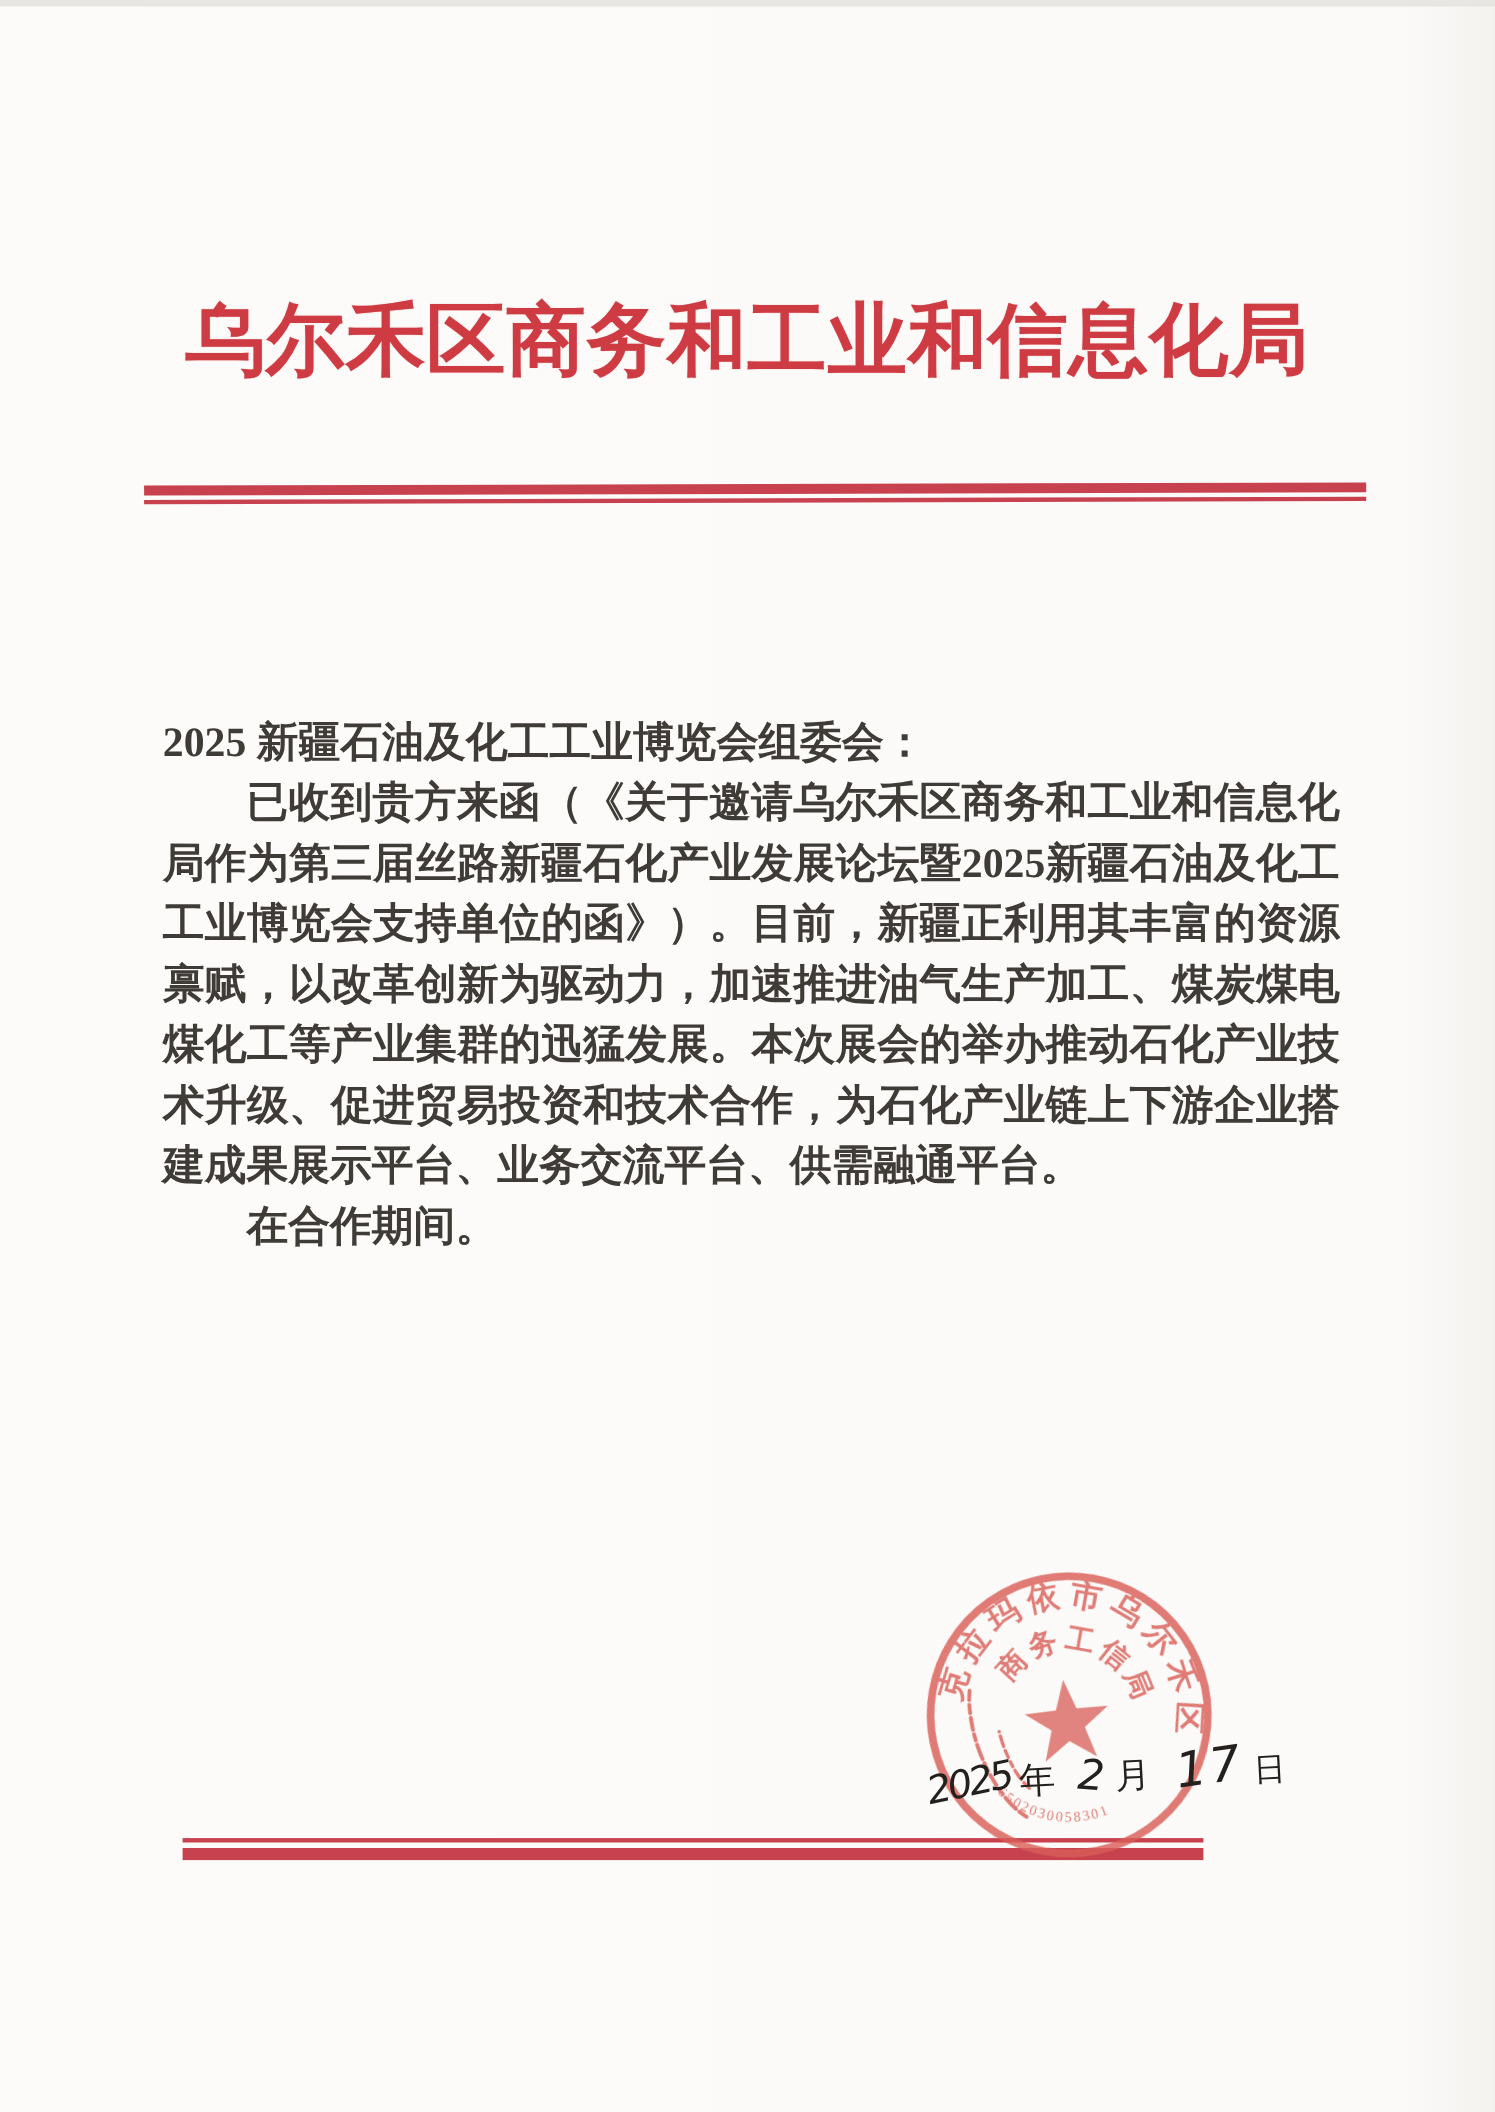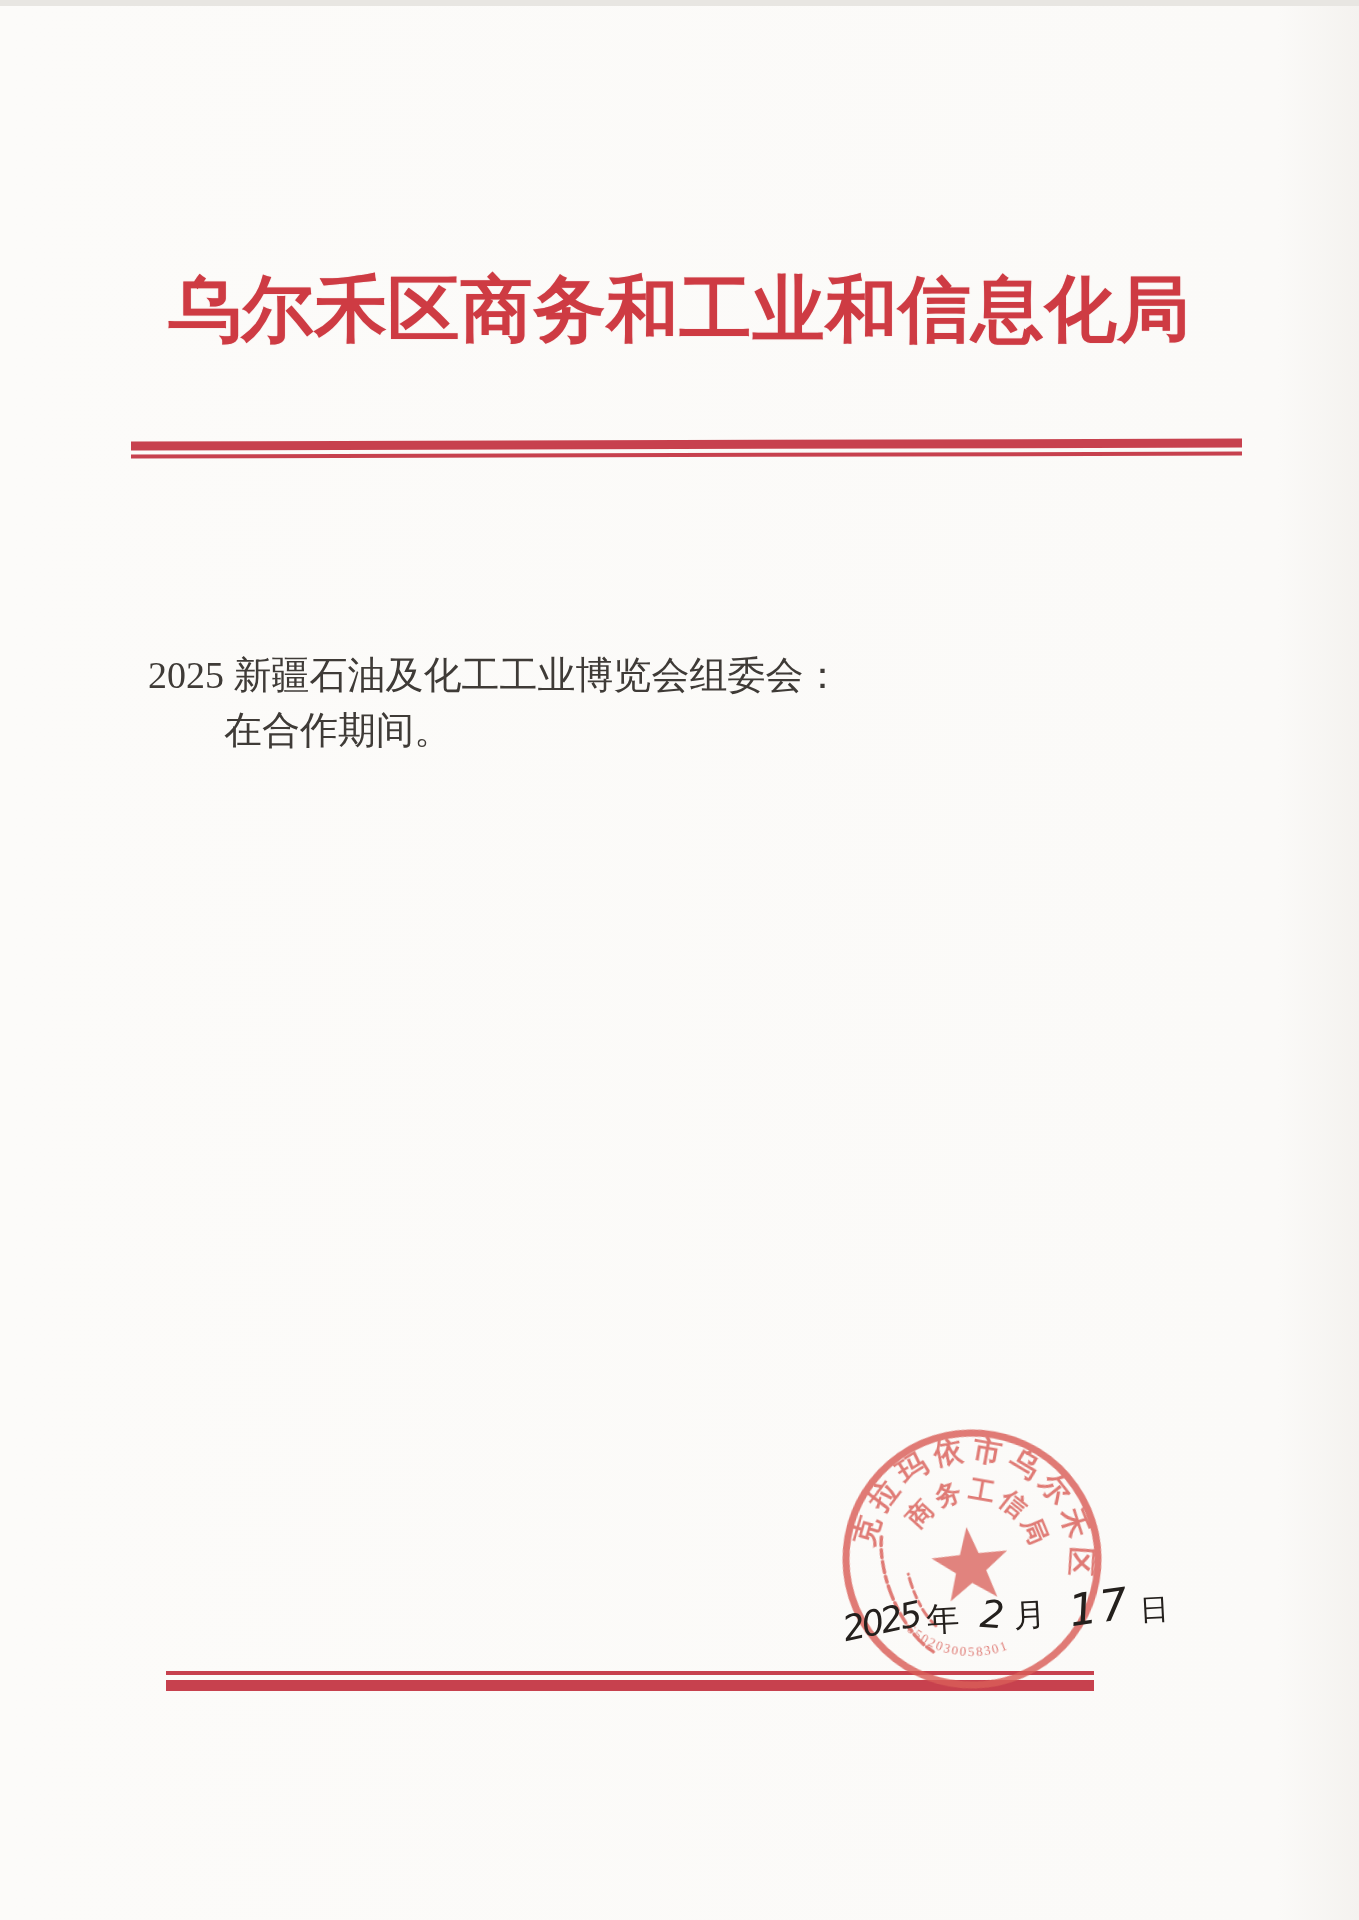--- a/index.html
+++ b/index.html
@@ -34,21 +34,21 @@
     font-weight:700;font-size:43px;line-height:57px;
     color:#1b1917;
   }
   
   .body-text{
     position:absolute;left:148px;top:642px;width:1070px;
     font-size:38px;line-height:55px;
     color:#3f3b37;
     text-align:justify;text-align-last:left;
   }
-  .body-text p{margin:0;}
+  .body-text p{margin:0;font-weight:bold;}
   .indent{text-indent:2em;}
   .closing{margin-top:55px;}
   
   .seal{
     position:absolute;left:832px;top:1413px;width:280px;height:280px;
     transform:rotate(10deg);
     z-index:3;
   }
   
   .date{
@@ -72,20 +72,21 @@
 <div class="page">
 
   <div class="letterhead">乌尔禾区商务和工业和信息化局</div>
 
   <div class="rule rule-top-thick"></div>
   <div class="rule rule-top-thin"></div>
 
 
   <div class="body-text">
     <p>2025 新疆石油及化工工业博览会组委会：</p>
+    <p class="indent">已收到贵方来函（《关于邀请乌尔禾区商务和工业和信息化局作为第三届丝路新疆石化产业发展论坛暨2025新疆石油及化工工业博览会支持单位的函》）。目前，新疆正利用其丰富的资源禀赋，以改革创新为驱动力，加速推进油气生产加工、煤炭煤电煤化工等产业集群的迅猛发展。本次展会的举办推动石化产业技术升级、促进贸易投资和技术合作，为石化产业链上下游企业搭建成果展示平台、业务交流平台、供需融通平台。</p>
     <p class="indent closing">在合作期间。</p>
   </div>
 
   <div class="rule rule-bottom-thin"></div>
   <div class="rule rule-bottom-thick"></div>
 
   <svg class="seal" viewBox="0 0 280 280">
     <defs>
       <path id="sealTopArc" d="M 41.4 148.6 A 99 99 0 1 1 238.6 148.6" fill="none"></path>
       <path id="sealInnerArc" d="M 83.6 119.5 A 60 60 0 0 1 196.4 119.5" fill="none"></path>

